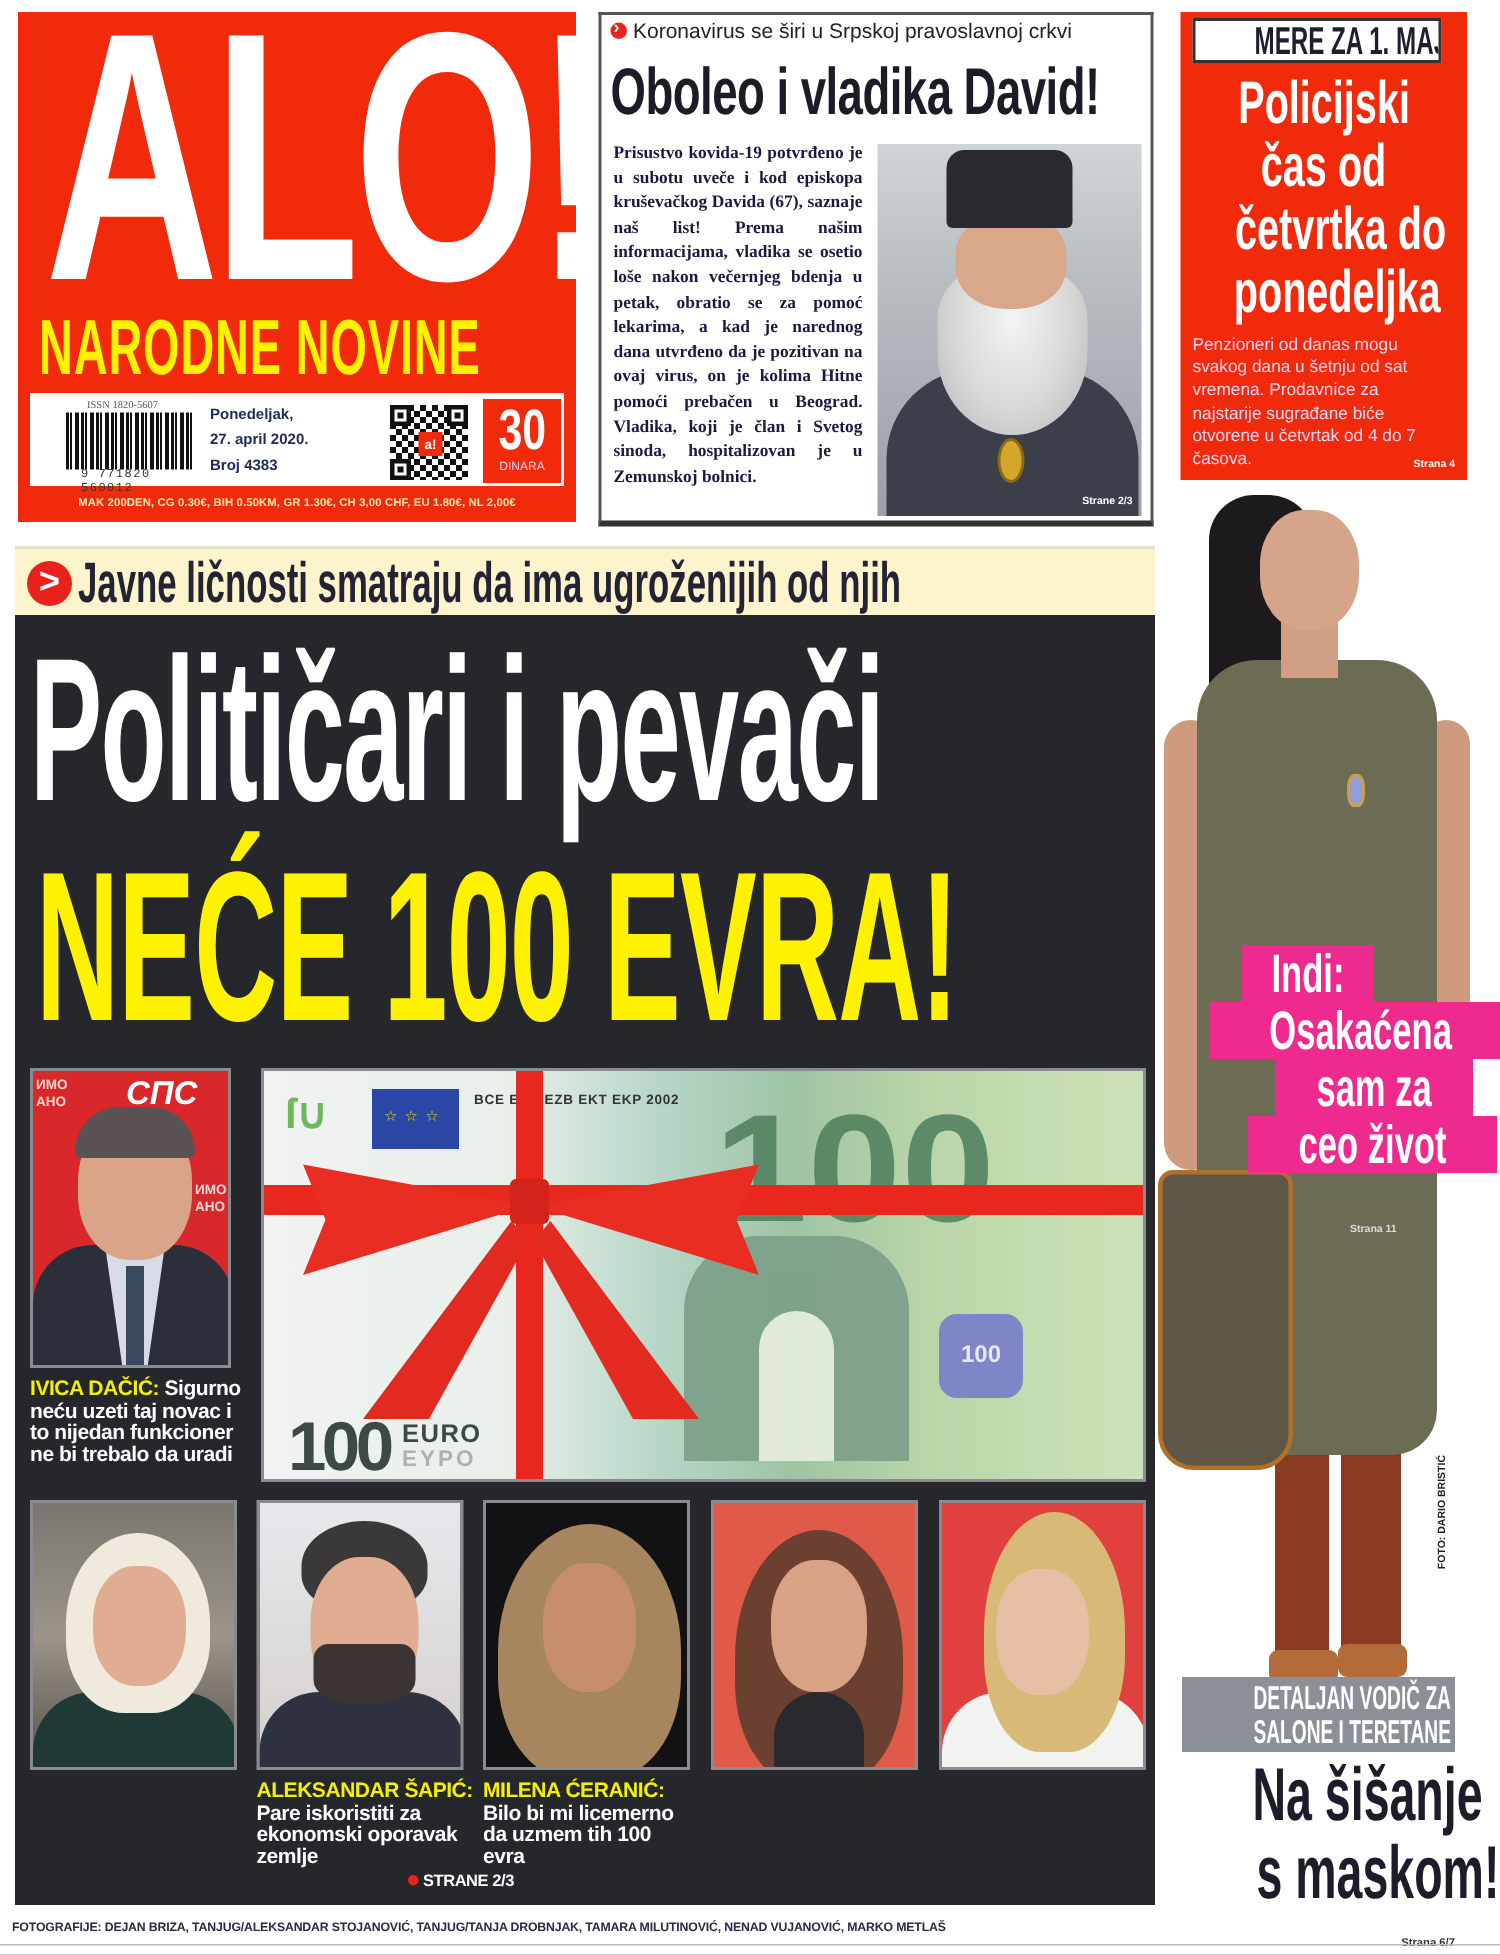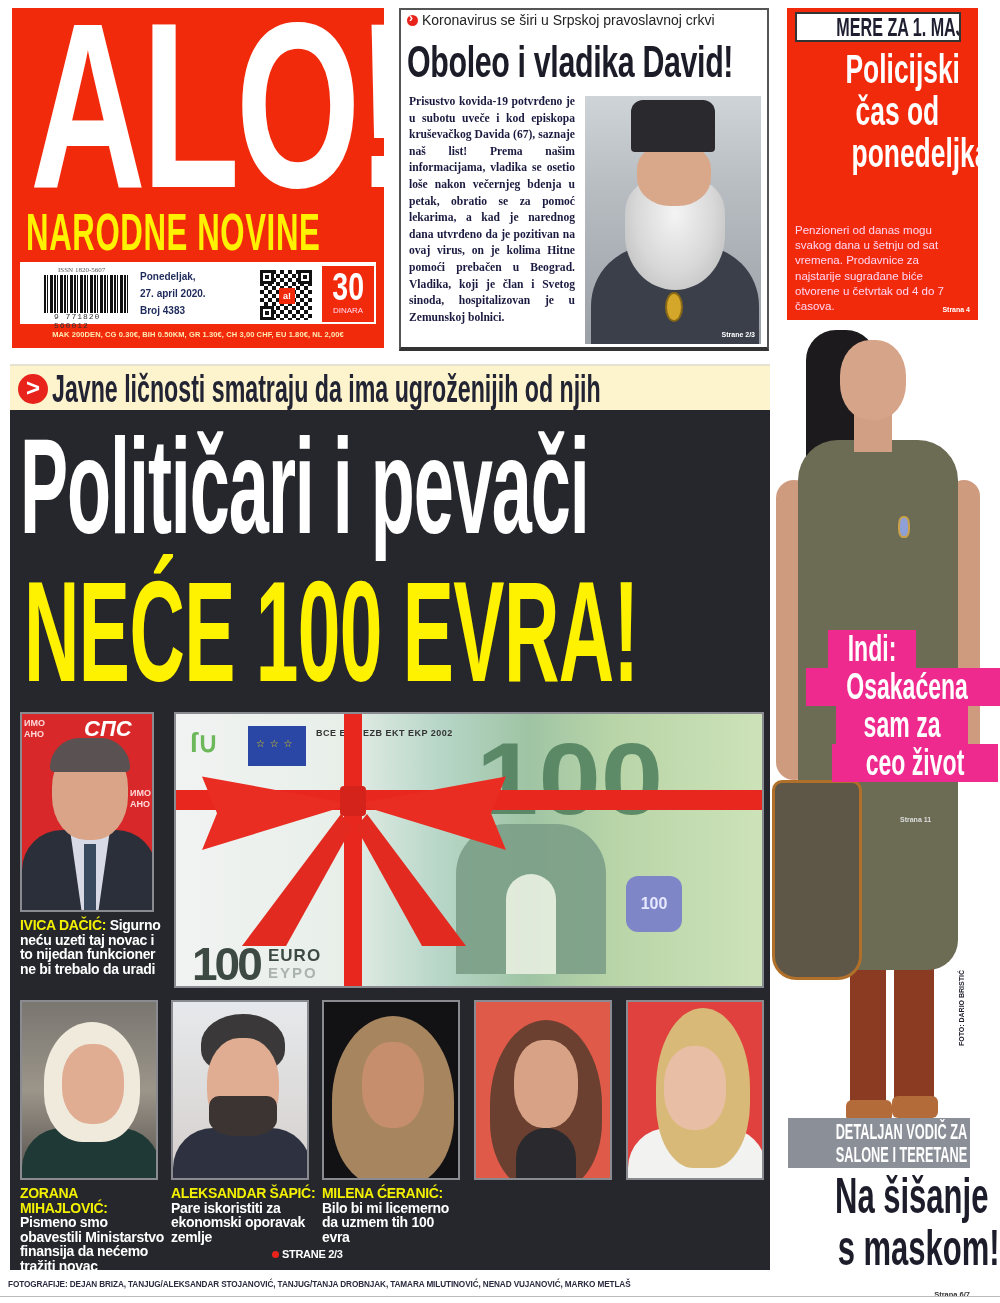--- a/index.html
+++ b/index.html
@@ -44,21 +44,21 @@
   .bishop-photo .face { position: absolute; left: 52px; top: 48px; width: 74px; height: 62px; background: #d9a88b; border-radius: 40% 40% 45% 45%; }
   .bishop-photo .beard { position: absolute; left: 40px; top: 84px; width: 100px; height: 110px; background: radial-gradient(ellipse at 50% 30%, #f4f4f4 0%, #d8d8d8 55%, #b5b5b5 100%); border-radius: 30% 30% 50% 50%; }
   .bishop-photo .robe { position: absolute; left: 6px; top: 150px; width: 168px; height: 110px; background: #3a3f4a; border-radius: 60px 60px 0 0; }
   .bishop-photo .pendant { position: absolute; left: 80px; top: 196px; width: 18px; height: 30px; background: #d4a62a; border-radius: 50%; border: 2px solid #8a6a14; }
   .credit-small { position: absolute; font-size: 7px; color: #fff; font-weight: bold; }
 
   
   .right-box { position: absolute; left: 787px; top: 8px; width: 191px; height: 312px; background: #f22a0c; }
   .right-kicker { position: absolute; left: 8px; top: 4px; width: 166px; height: 30px; background: #fff; border: 2px solid #333; text-align: center; overflow: hidden; }
   .right-kicker span { font-weight: bold; font-size: 26px; line-height: 26px; color: #1e1e30; display: inline-block; transform: scaleX(0.62); white-space: nowrap; }
-  .right-headline { position: absolute; left: 0; top: 40px; width: 191px; text-align: center; color: #fff; font-weight: bold; font-size: 40px; line-height: 42px; padding-left: 29px; }
+  .right-headline { position: absolute; left: 0; top: 40px; width: 191px; text-align: center; color: #fff; font-weight: bold; font-size: 40px; line-height: 42px; }
   .right-headline span { display: inline-block; transform: scaleX(0.66); white-space: nowrap; }
   .right-body { position: absolute; left: 8px; top: 215px; width: 172px; color: #ffd6f2; font-size: 11.5px; line-height: 15.2px; }
   .right-page { position: absolute; right: 8px; top: 298px; font-size: 7px; color: #fff; font-weight: bold; }
 
   
   .kicker-bar { position: absolute; left: 10px; top: 364px; width: 760px; height: 46px; background: #fdf3cc; border-top: 2px solid #e6e2d0; }
   .kicker-bar .arrow { position: absolute; left: 8px; top: 8px; width: 30px; height: 30px; border-radius: 50%; background: #e8231b; color: #fff; text-align: center; font-weight: bold; font-size: 24px; line-height: 28px; }
   .kicker-bar .text { position: absolute; left: 42px; top: 2px; font-weight: bold; font-size: 38px; line-height: 42px; color: #222434; white-space: nowrap; transform: scaleX(0.61); transform-origin: left top; }
   .main-panel { position: absolute; left: 10px; top: 410px; width: 760px; height: 860px; background: #26272c; }
   .headline-1 { position: absolute; left: 10px; top: 6px; font-weight: bold; font-size: 136px; line-height: 140px; color: #fff; white-space: nowrap; transform: scaleX(0.53); transform-origin: left top; letter-spacing: -2px; }
@@ -126,21 +126,21 @@
   .model .leg-l { position: absolute; left: 80px; top: 605px; width: 36px; height: 180px; background: #8a3b22; border-radius: 8px; }
   .model .leg-r { position: absolute; left: 124px; top: 600px; width: 40px; height: 180px; background: #8a3b22; border-radius: 8px; }
   .model .shoe-l { position: absolute; left: 76px; top: 770px; width: 46px; height: 22px; background: #b36b3a; border-radius: 6px; }
   .model .shoe-r { position: absolute; left: 122px; top: 766px; width: 46px; height: 22px; background: #b36b3a; border-radius: 6px; }
 
   .model-caption { position: absolute; left: 806px; top: 630px; width: 160px; }
   .model-caption .ln { display: block; width: max-content; background: #ee2a8e; color: #fff; font-weight: bold; font-size: 36px; line-height: 38px; padding: 0 6px; margin: 0 auto 0 auto; }
   .model-caption .ln span { display: inline-block; transform: scaleX(0.64); transform-origin: center; }
   .model-caption .l1 { margin-left: 22px; }
   .model-caption .l2 { margin-left: 0; }
-  .model-caption .l3 { margin-left: 30px; }
+  .model-caption .l3 { margin-left: 44px; }
   .model-caption .l4 { margin-left: 26px; }
   .model-credit { position: absolute; left: 958px; top: 970px; font-size: 7px; color: #1c1c2a; font-weight: bold; writing-mode: vertical-rl; transform: rotate(180deg); }
 
   .hair-box { position: absolute; left: 788px; top: 1118px; width: 182px; }
   .hair-kicker { background: #8b9098; color: #fff; text-align: center; font-weight: bold; font-size: 22px; line-height: 23px; padding: 2px 0; }
   .hair-kicker span { display: inline-block; transform: scaleX(0.58); white-space: nowrap; }
   .hair-headline { text-align: center; font-weight: bold; font-size: 50px; line-height: 52px; color: #1c1c2a; margin-top: 2px; }
   .hair-headline span { display: inline-block; transform: scaleX(0.62); white-space: nowrap; }
   .hair-page { position: absolute; right: 0; top: 172px; font-size: 7.5px; color: #333; font-weight: bold; }
   .bottom-rule { position: absolute; left: 0; top: 1296px; width: 1000px; height: 1px; background: #bbb; }
@@ -190,20 +190,21 @@
     <div class="pendant"></div>
     <div class="credit-small" style="right:6px;bottom:6px;">Strane 2/3</div>
   </div>
 </div>
 
 <div class="right-box">
   <div class="right-kicker"><span>MERE ZA 1. MAJ</span></div>
   <div class="right-headline">
     <div><span>Policijski</span></div>
     <div><span>čas od</span></div>
+    <div><span>četvrtka do</span></div>
     <div><span>ponedeljka</span></div>
   </div>
   <div class="right-body">Penzioneri od danas mogu svakog dana u šetnju od sat vremena. Prodavnice za najstarije sugrađane biće otvorene u četvrtak od 4 do 7 časova.</div>
   <div class="right-page">Strana 4</div>
 </div>
 
 <div class="kicker-bar">
   <div class="arrow">&gt;</div>
   <div class="text">Javne ličnosti smatraju da ima ugroženijih od njih</div>
 </div>
@@ -267,24 +268,20 @@
     <div class="f-hair" style="left:14px;top:18px;width:112px;height:170px;background:#6b4030;"></div>
     <div class="f-face" style="left:38px;top:38px;width:64px;height:88px;background:#d7a285;"></div>
     <div class="f-body" style="background:#2a2a2e;width:60px;left:40px;"></div>
   </div>
   <div class="pframe thumb t5">
     <div class="f-body" style="background:#f2f2f0;"></div>
     <div class="f-hair" style="left:28px;top:6px;width:94px;height:160px;background:#d8b978;"></div>
     <div class="f-face" style="left:36px;top:44px;width:62px;height:84px;background:#e8bea4;"></div>
   </div>
 
-  <div class="caption" style="left:10px;top:776px;width:146px;">
-    <span class="name">ZORANA MIHAJLOVIĆ:</span><br>
-    <span>Pismeno smo obavestili Ministarstvo finansija da nećemo tražiti novac</span>
-  </div>
   <div class="caption" style="left:161px;top:776px;width:146px;">
     <span class="name">ALEKSANDAR ŠAPIĆ:</span>
     <span>Pare iskoristiti za ekonomski oporavak zemlje</span>
   </div>
   <div class="caption" style="left:312px;top:776px;width:140px;">
     <span class="name">MILENA ĆERANIĆ:</span><br>
     <span>Bilo bi mi licemerno da uzmem tih 100 evra</span>
   </div>
 
   <div class="strane">

